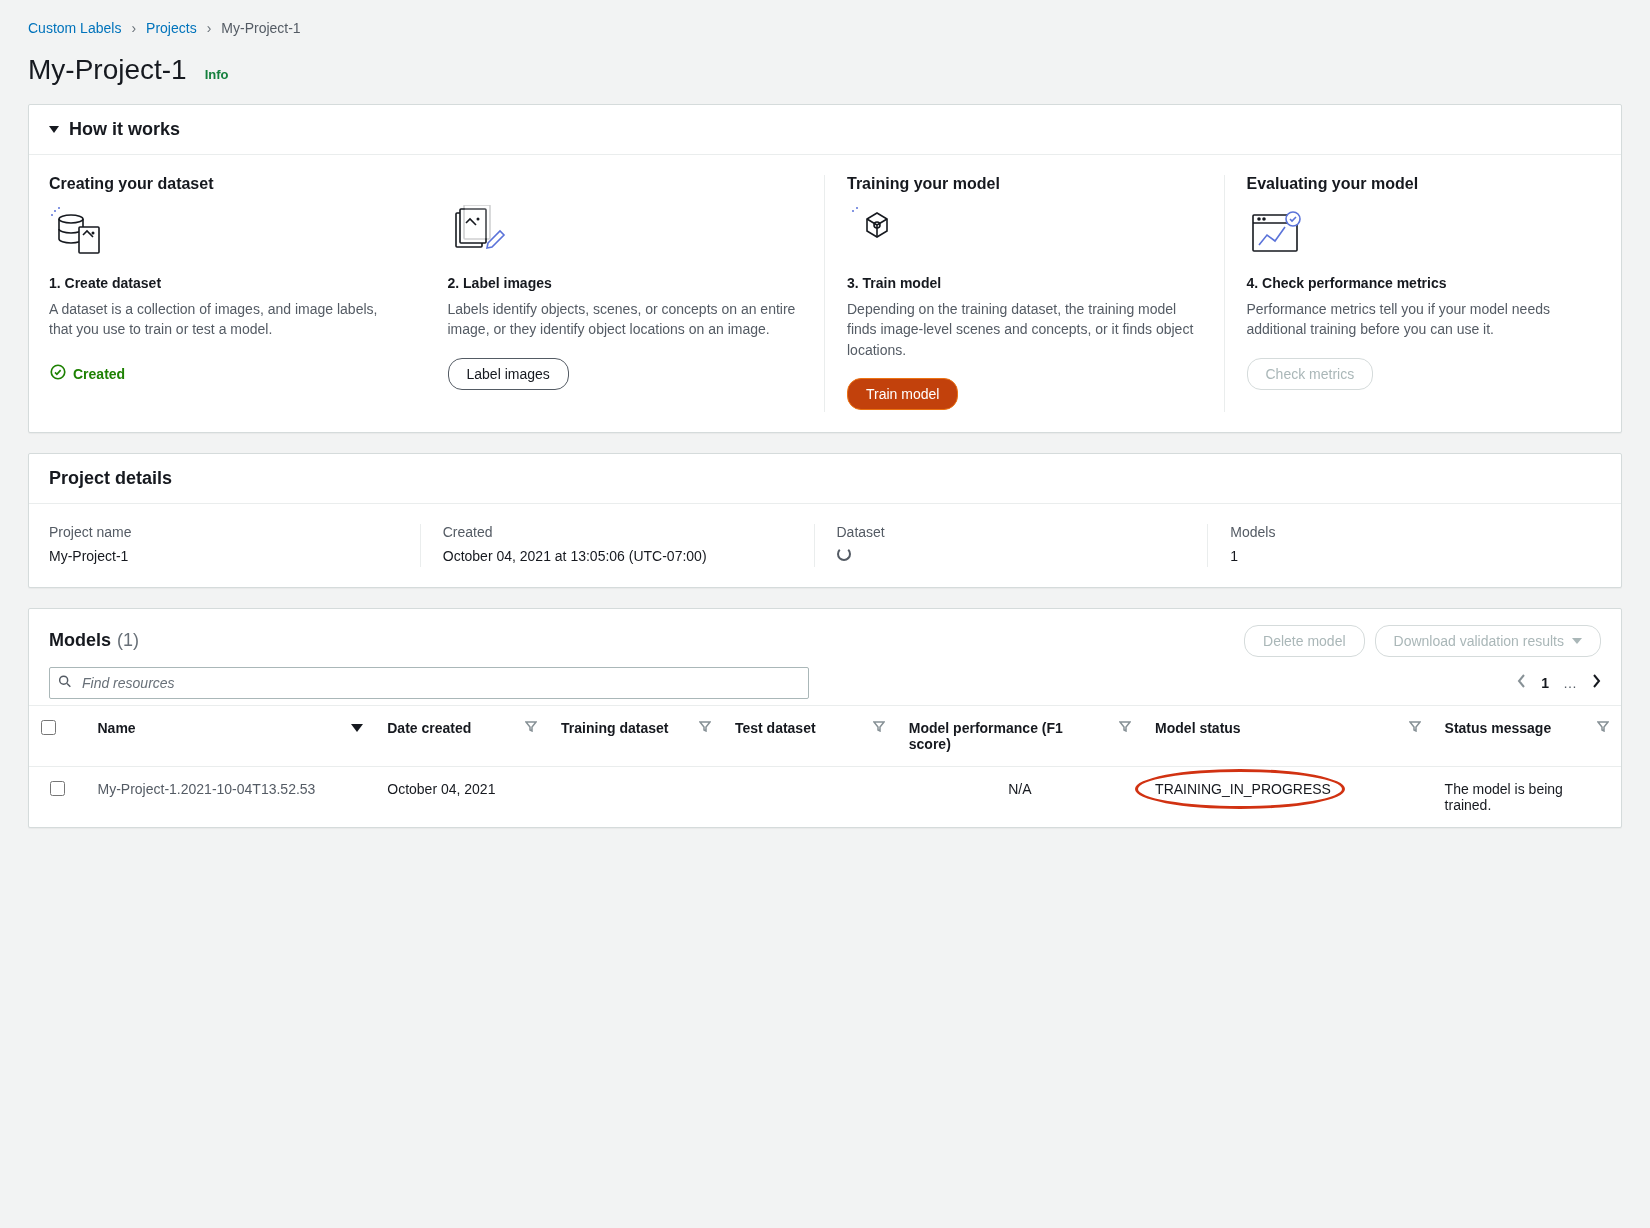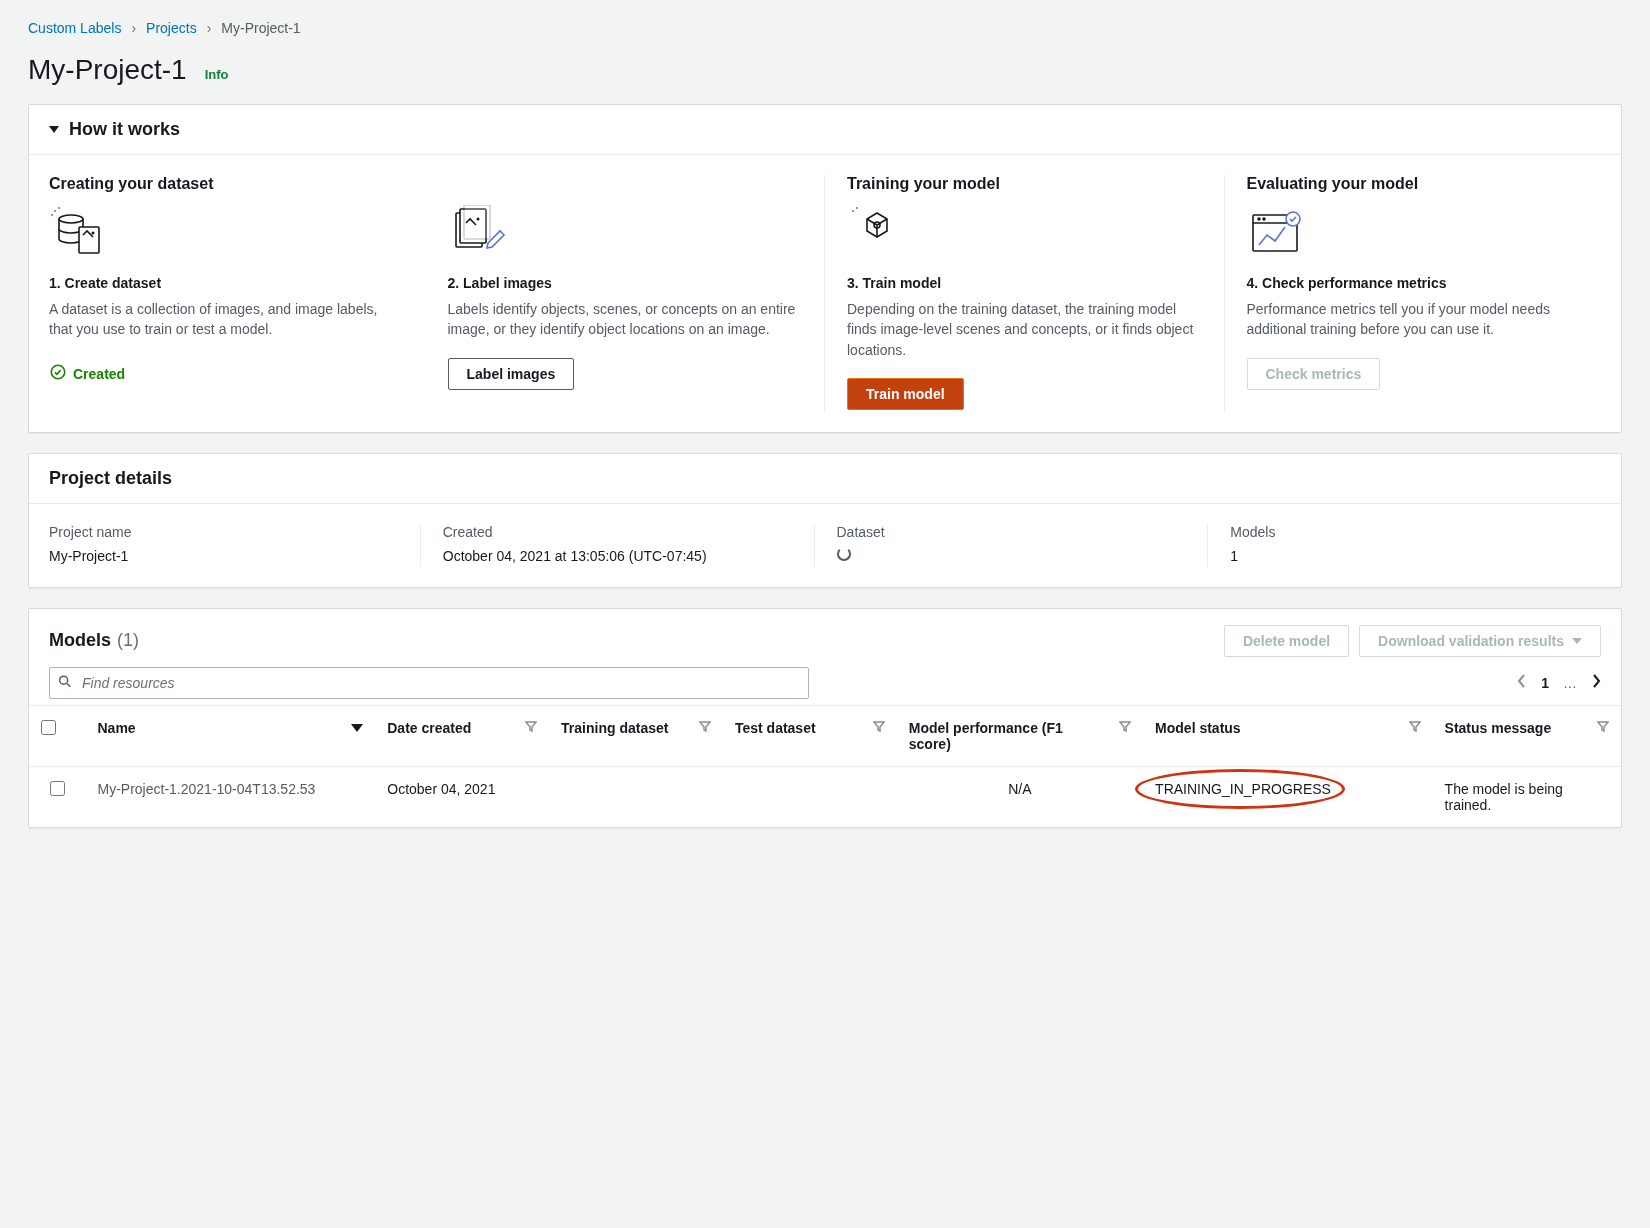--- a/index.html
+++ b/index.html
@@ -59,23 +59,23 @@
 .hiw-icon svg { width: 60px; height: 56px; }
 .step-title { font-weight: 700; margin-bottom: 8px; }
 .step-desc { color: #545b64; line-height: 1.45; font-size: 14px; margin-bottom: 16px; }
 .hiw-action-row { display:flex; align-items:center; min-height:36px; }
 
 
 .btn {
   border: 1px solid #545b64;
   background: #fff;
   color: #16191f;
-  font-weight: 700;
+  font-weight: 400;
   padding: 7px 18px;
-  border-radius: 2px;
+  border-radius: 14px;
   cursor: pointer;
   font-size: 14px;
 }
 .btn-primary {
   background: #c2410c;
   border-color: #ec7211;
   color: #fff;
 }
 .btn-disabled {
   color: #aab7b8;
@@ -303,21 +303,21 @@
   </div>
   <div class="panel-body">
     <div class="details-grid">
       <div class="detail-col">
         <div class="detail-label">Project name</div>
         <div class="detail-value">My-Project-1</div>
       </div>
       <div class="detail-divider"></div>
       <div class="detail-col">
         <div class="detail-label">Created</div>
-        <div class="detail-value">October 04, 2021 at 13:05:06 (UTC-07:45)</div>
+        <div class="detail-value">October 04, 2021 at 13:05:06 (UTC-07:00)</div>
       </div>
       <div class="detail-divider"></div>
       <div class="detail-col">
         <div class="detail-label">Dataset</div>
         <div class="detail-value">
           <span class="spinner"></span>
         </div>
       </div>
       <div class="detail-divider"></div>
       <div class="detail-col">

